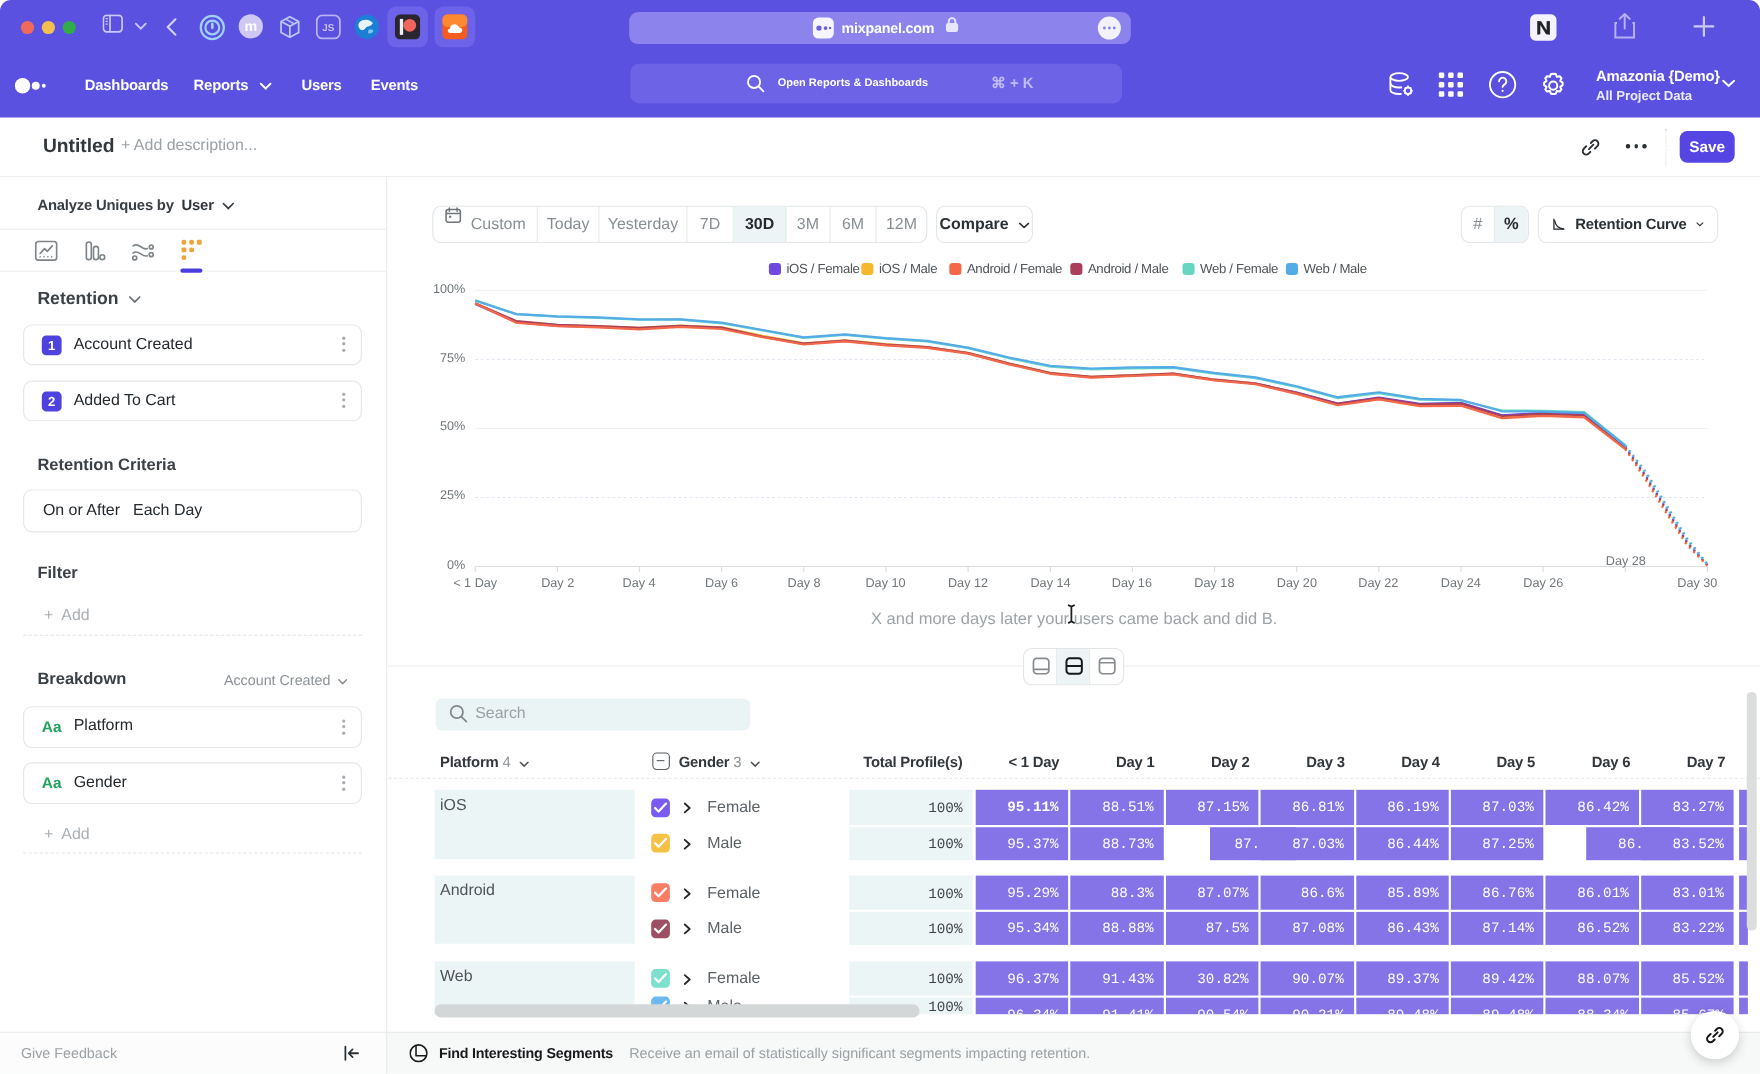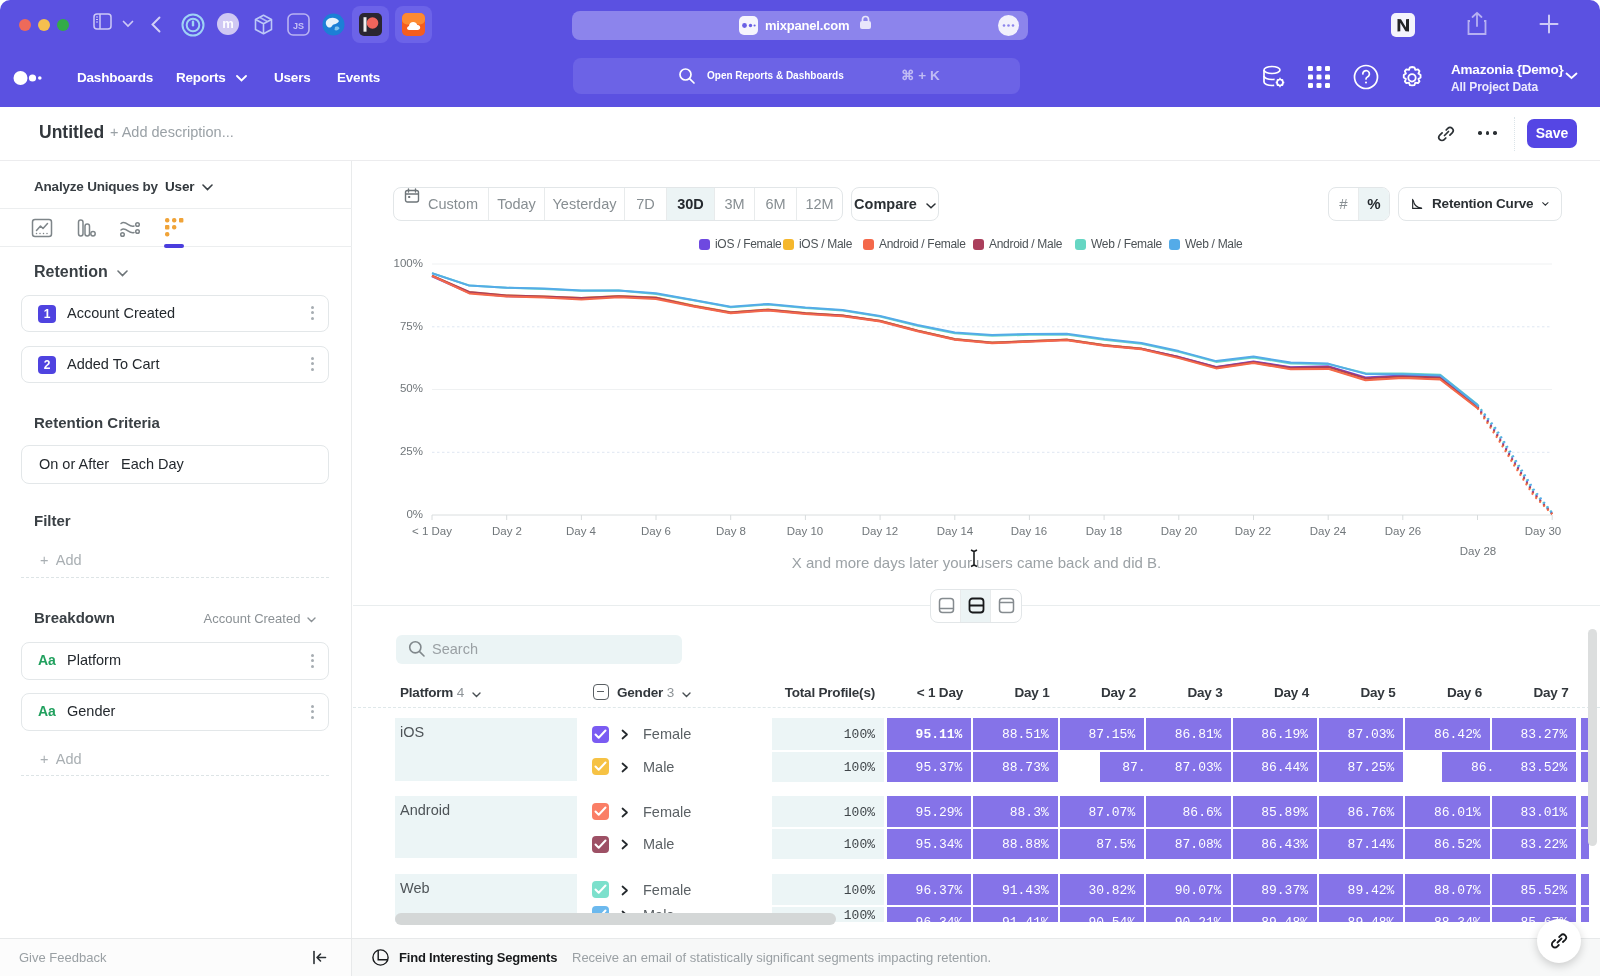--- a/index.html
+++ b/index.html
@@ -431,21 +431,21 @@
       <div style="position:absolute; left:353px; top:364px; width:50px; text-align:center; font-size:11.5px; color:#70767a;">Day 8</div>
       <div style="position:absolute; left:427px; top:364px; width:50px; text-align:center; font-size:11.5px; color:#70767a;">Day 10</div>
       <div style="position:absolute; left:502px; top:364px; width:50px; text-align:center; font-size:11.5px; color:#70767a;">Day 12</div>
       <div style="position:absolute; left:577px; top:364px; width:50px; text-align:center; font-size:11.5px; color:#70767a;">Day 14</div>
       <div style="position:absolute; left:651px; top:364px; width:50px; text-align:center; font-size:11.5px; color:#70767a;">Day 16</div>
       <div style="position:absolute; left:726px; top:364px; width:50px; text-align:center; font-size:11.5px; color:#70767a;">Day 18</div>
       <div style="position:absolute; left:801px; top:364px; width:50px; text-align:center; font-size:11.5px; color:#70767a;">Day 20</div>
       <div style="position:absolute; left:875px; top:364px; width:50px; text-align:center; font-size:11.5px; color:#70767a;">Day 22</div>
       <div style="position:absolute; left:950px; top:364px; width:50px; text-align:center; font-size:11.5px; color:#70767a;">Day 24</div>
       <div style="position:absolute; left:1025px; top:364px; width:50px; text-align:center; font-size:11.5px; color:#70767a;">Day 26</div>
-      <div style="position:absolute; left:1100px; top:384px; width:50px; text-align:center; font-size:11.5px; color:#70767a;">Day 28</div>
+      <div style="position:absolute; left:1100px; top:344px; width:50px; text-align:center; font-size:11.5px; color:#70767a;">Day 28</div>
       <div style="position:absolute; left:1165px; top:364px; width:50px; text-align:center; font-size:11.5px; color:#70767a;">Day 30</div>
     </div>
   <div style="position:absolute; left:0; top:393px; width:1247px; text-align:center; font-size:15px; color:#9ca2a6;">X and more days later your users came back and did B.</div>
   <svg style="position:absolute; left:615px; top:387px;" width="12" height="20" viewBox="0 0 12 20" fill="none" stroke="#1c1e20" stroke-width="1.6">
       <path d="M6 3.5v13M3 2l3 1.5L9 2M3 18.5L6 17l3 1.5"></path>
     </svg>
 
   <div style="position:absolute; left:0; top:444px; width:1247px; border-top:1px solid #e9edee;"></div>
   <div class="segwrap" style="left:577px; top:428px; background:#fff;">
     <div class="seg" style="width:30px; padding:0;"><svg style="margin:7px 0 0 7px;" width="17" height="17" viewBox="0 0 17 17" fill="none" stroke="#858b8f" stroke-width="1.5">

